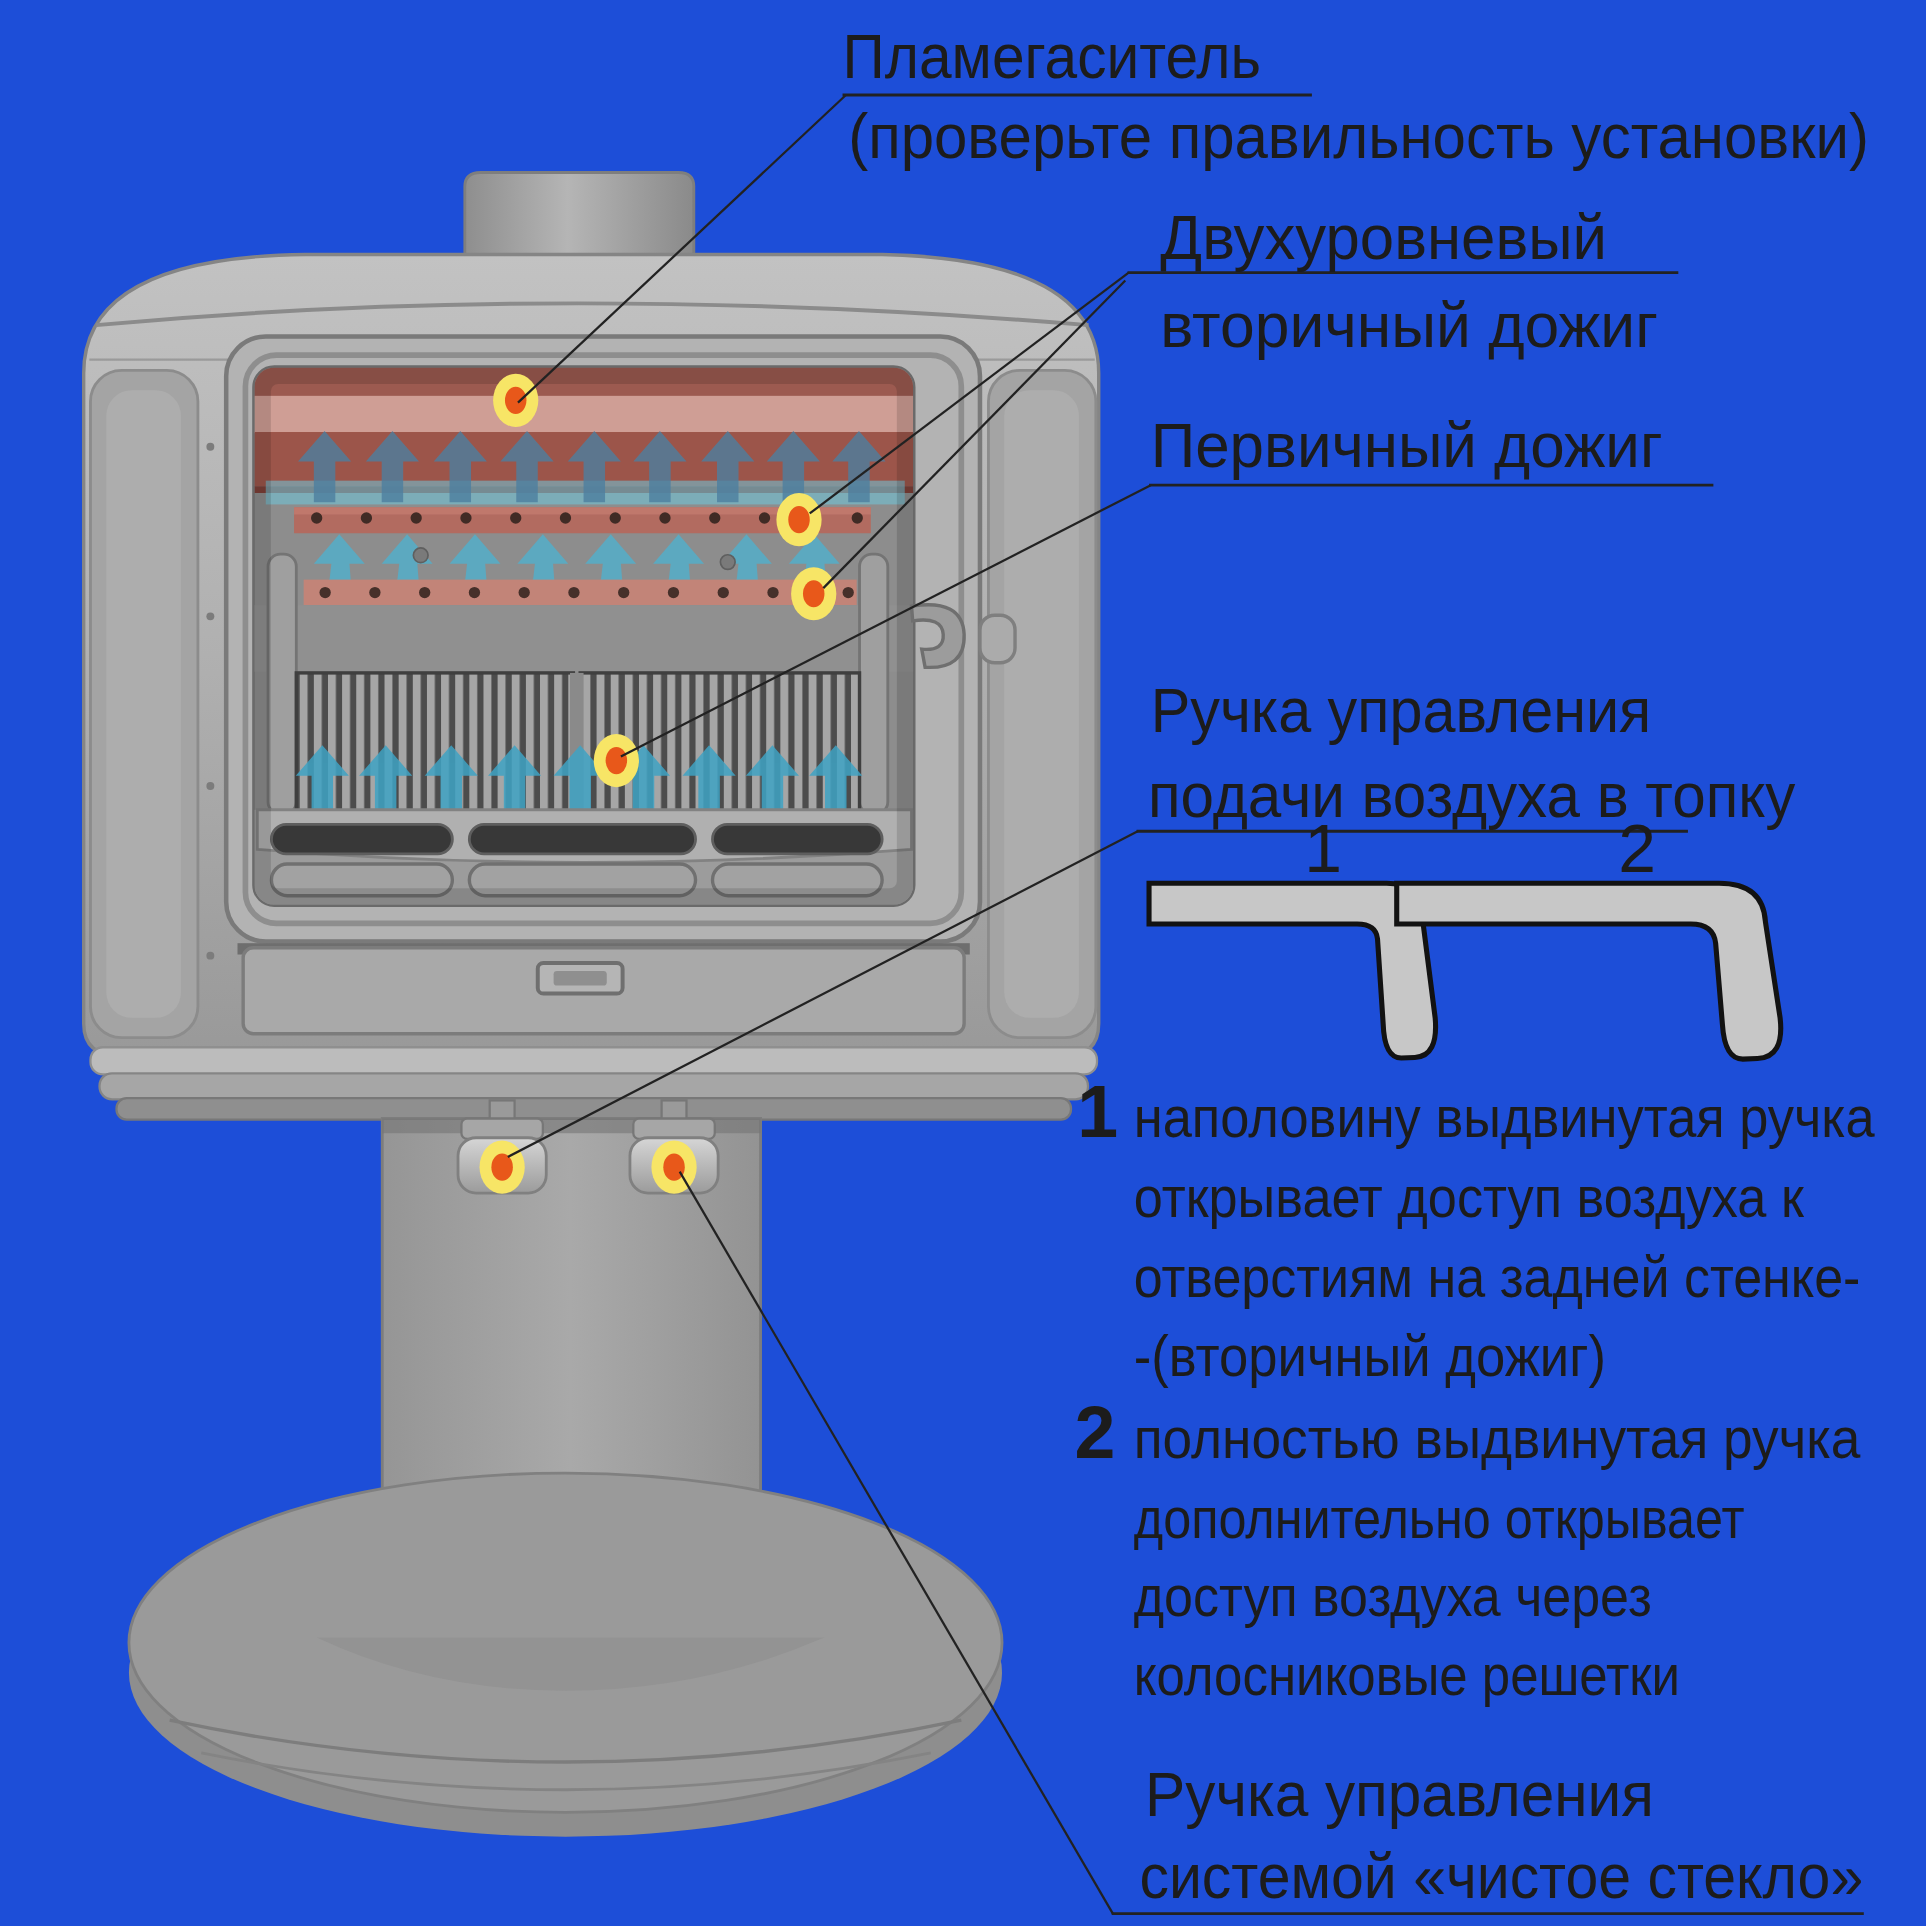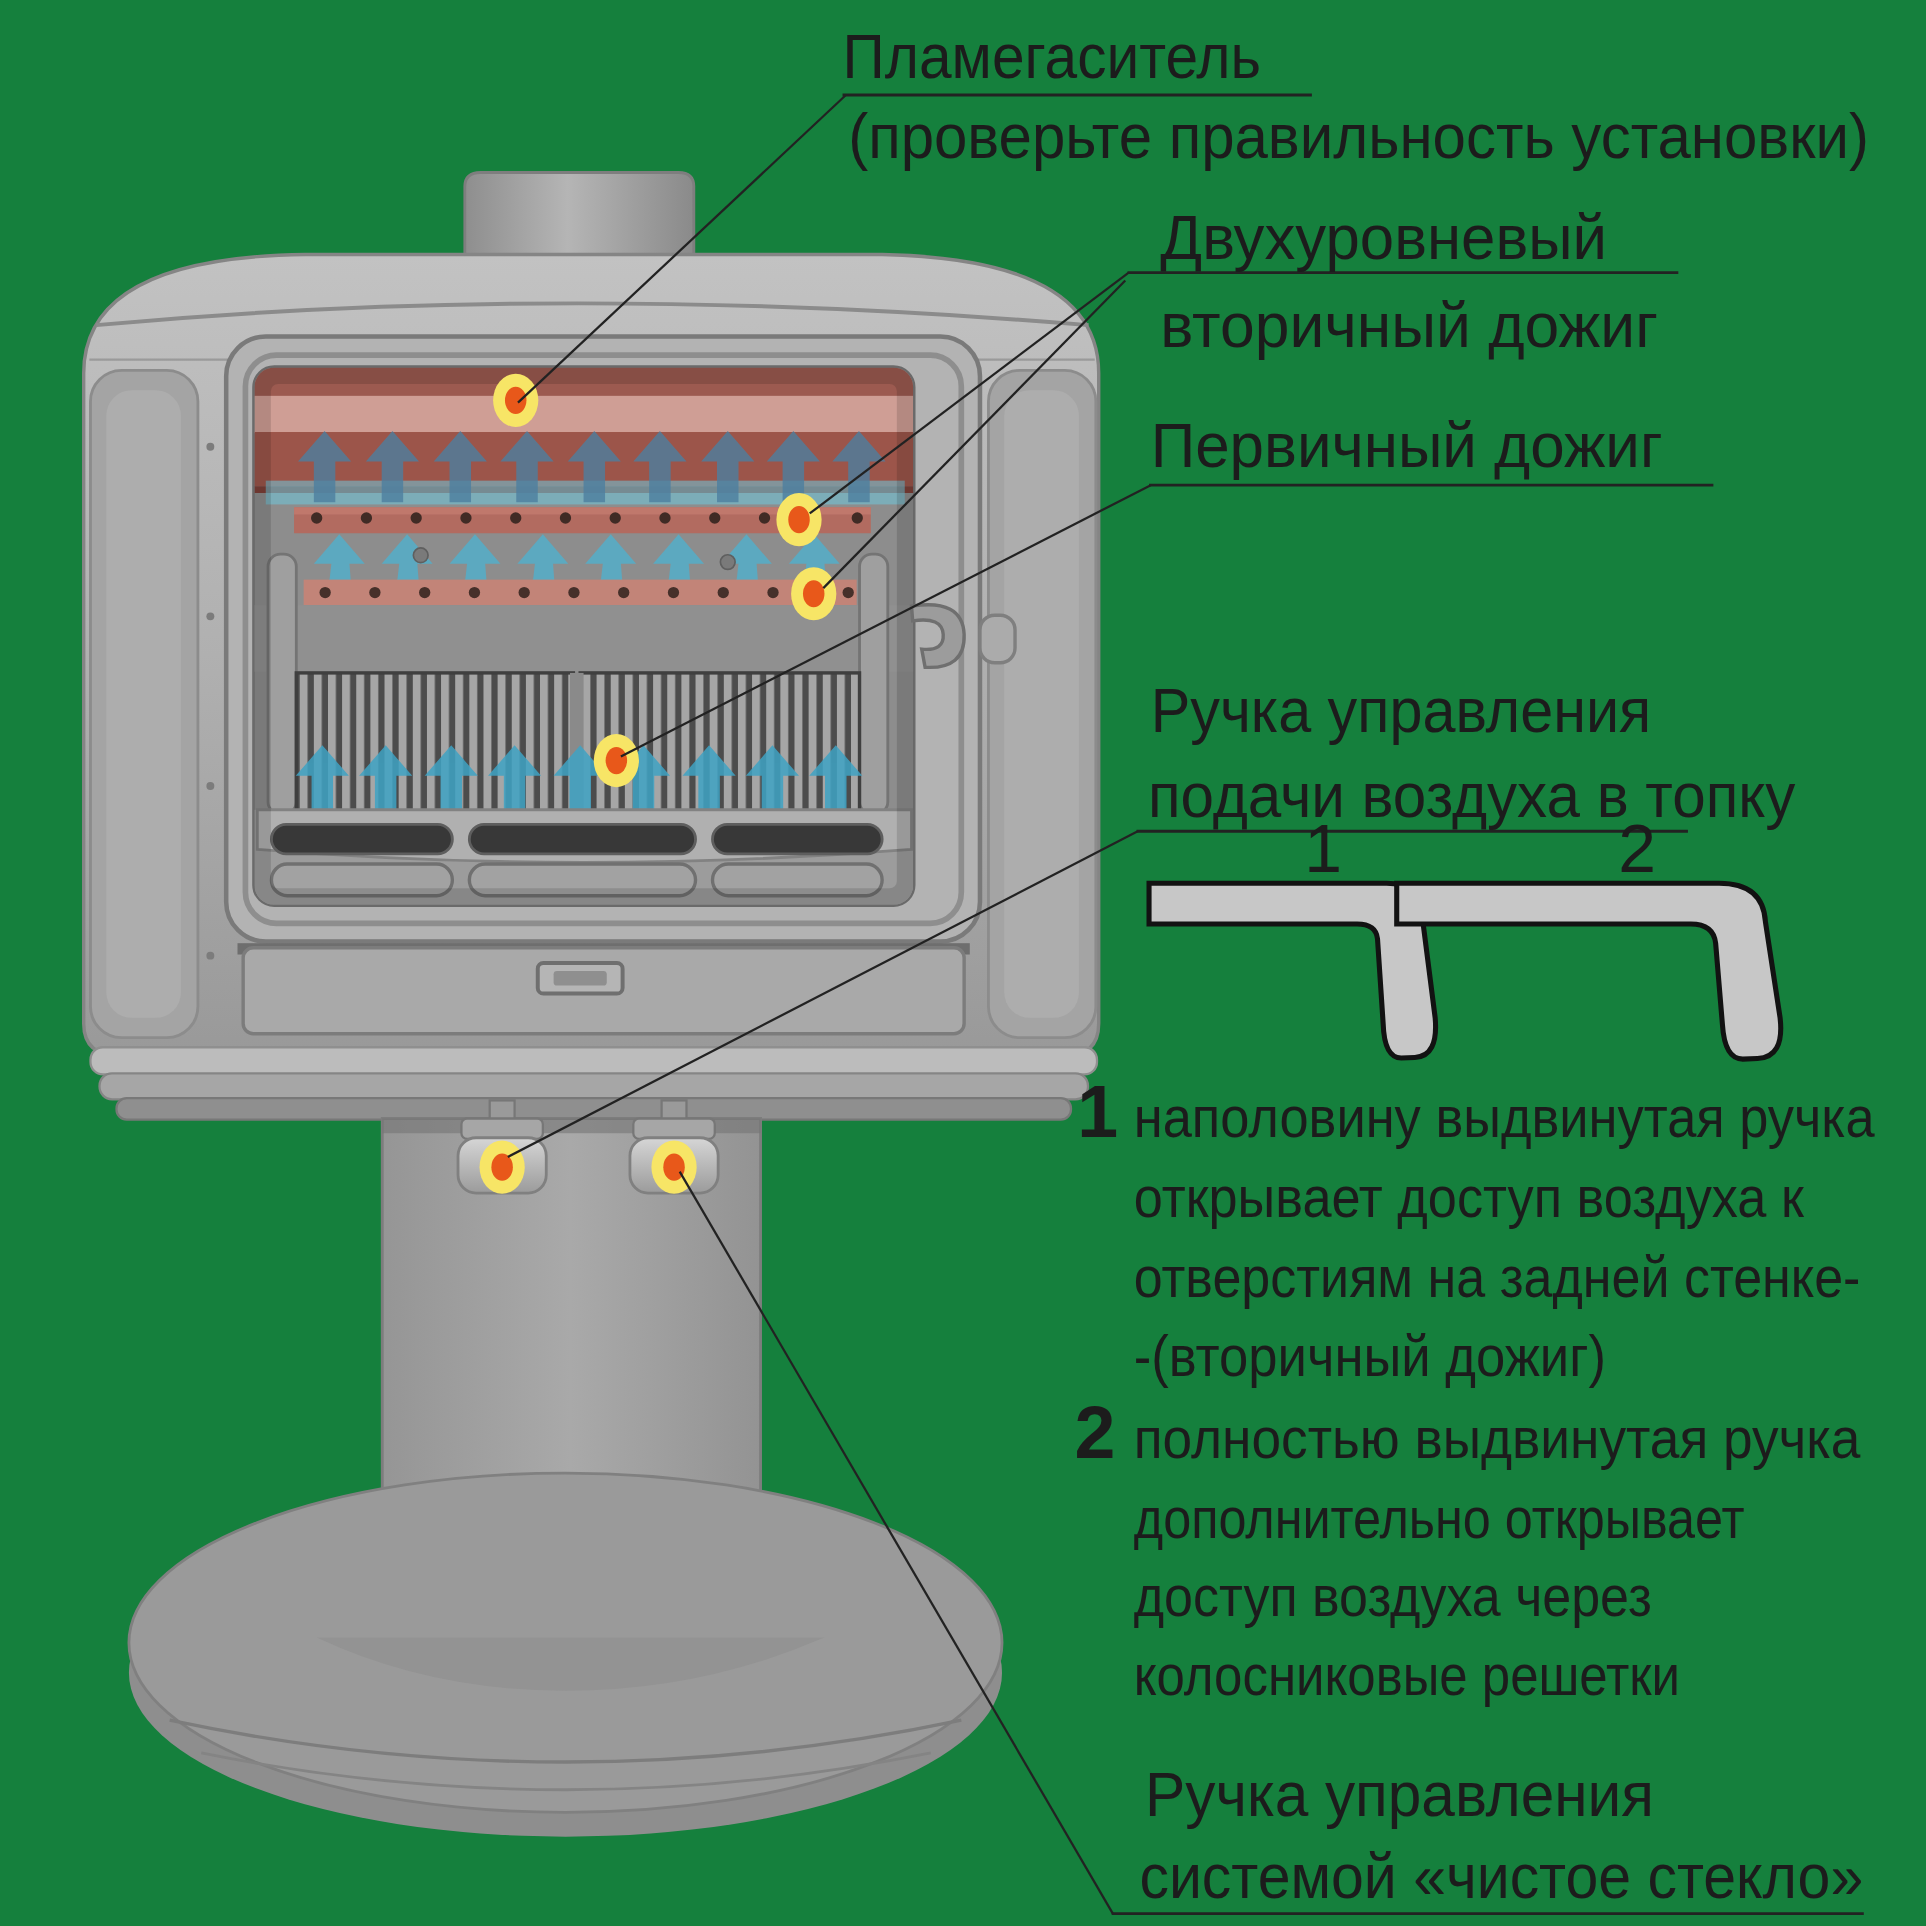--- a/index.html
+++ b/index.html
@@ -1,16 +1,16 @@
 <!DOCTYPE html>
 <html style="font-size:9px"><head>
 <meta charset="utf-8">
 <style>
   html,body{margin:0;padding:0;background:#ffffff;}
-  .stage{width:1926px;height:1926px;position:relative;background:#15803d;}
+  .stage{width:1926px;height:1926px;position:relative;background:#1d4ed8;}
   svg{display:block;}
   text{font-family:"Liberation Sans", sans-serif;fill:#1c1c1c;}
   .lbl{font-size:112px;}
   .body-txt{font-size:100px;}
   .num{font-size:130px;font-weight:bold;}
   .posnum{font-size:120px;}
 </style>
 </head>
 <body>
 

